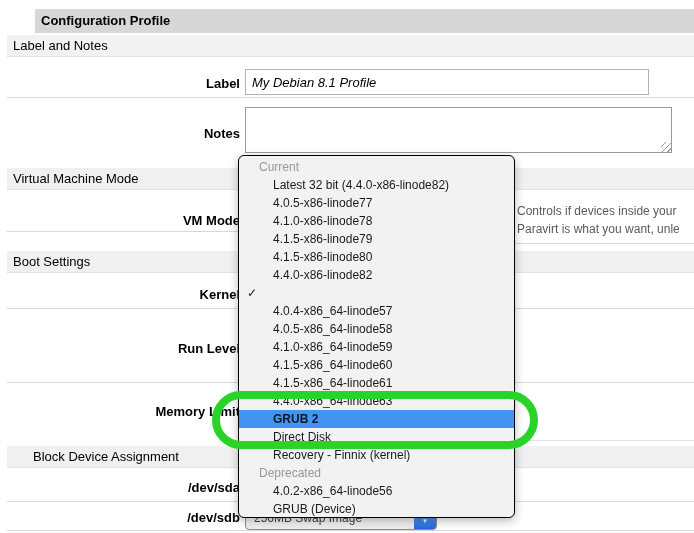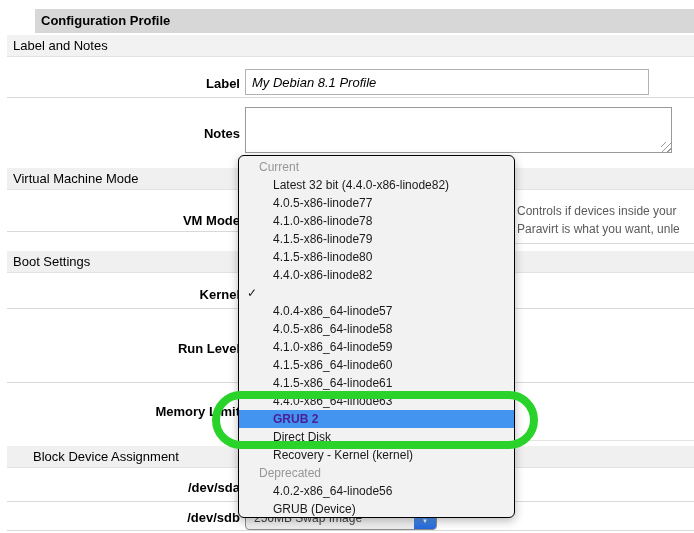--- a/index.html
+++ b/index.html
@@ -56,21 +56,21 @@
               align-items:center;justify-content:center;color:#fff;}
   .mac-select .btn span{font-size:6px;line-height:5px;display:block;}
 
   
   .dropdown{position:absolute;left:238px;top:155px;width:277px;height:363px;background:#f2f2f3;
             border:1px solid #000000;border-radius:6px;box-shadow:0 3px 10px rgba(0,0,0,0.28);
             box-sizing:border-box;padding-top:2px;z-index:10;overflow:hidden;}
   .menu-item{height:18px;line-height:18px;font-size:12px;padding-left:34px;color:#1a1a1a;
              position:relative;white-space:nowrap;}
   .menu-item.mheader{padding-left:20px;color:#979797;}
-  .menu-item.msel{background:#4294f0;color:#4c1d95;font-weight:bold;}
+  .menu-item.msel{background:#4294f0;color:#0f172a;font-weight:bold;}
   .menu-item .check{position:absolute;left:8px;top:0;color:#222;font-weight:normal;font-size:12px;}
 
   
   .annotation{position:absolute;left:212px;top:391px;width:326px;height:58px;
               border:8px solid #2ad32a;border-radius:29px;box-sizing:border-box;z-index:20;
               pointer-events:none;}
 </style>
 </head>
 <body>
 
@@ -141,21 +141,21 @@
       <div class="menu-item"><span>4.4.0-x86-linode82</span></div>
       <div class="menu-item"><span class="check">✓</span></div>
       <div class="menu-item"><span>4.0.4-x86_64-linode57</span></div>
       <div class="menu-item"><span>4.0.5-x86_64-linode58</span></div>
       <div class="menu-item"><span>4.1.0-x86_64-linode59</span></div>
       <div class="menu-item"><span>4.1.5-x86_64-linode60</span></div>
       <div class="menu-item"><span>4.1.5-x86_64-linode61</span></div>
       <div class="menu-item"><span>4.4.0-x86_64-linode63</span></div>
       <div class="menu-item msel"><span>GRUB 2</span></div>
       <div class="menu-item"><span>Direct Disk</span></div>
-      <div class="menu-item"><span>Recovery - Kernel (kernel)</span></div>
+      <div class="menu-item"><span>Recovery - Finnix (kernel)</span></div>
       <div class="menu-item mheader"><span>Deprecated</span></div>
       <div class="menu-item"><span>4.0.2-x86_64-linode56</span></div>
       <div class="menu-item"><span>GRUB (Device)</span></div>
     </div>
 
   <div class="annotation"></div>
 
 </div>
 
 </body></html>

